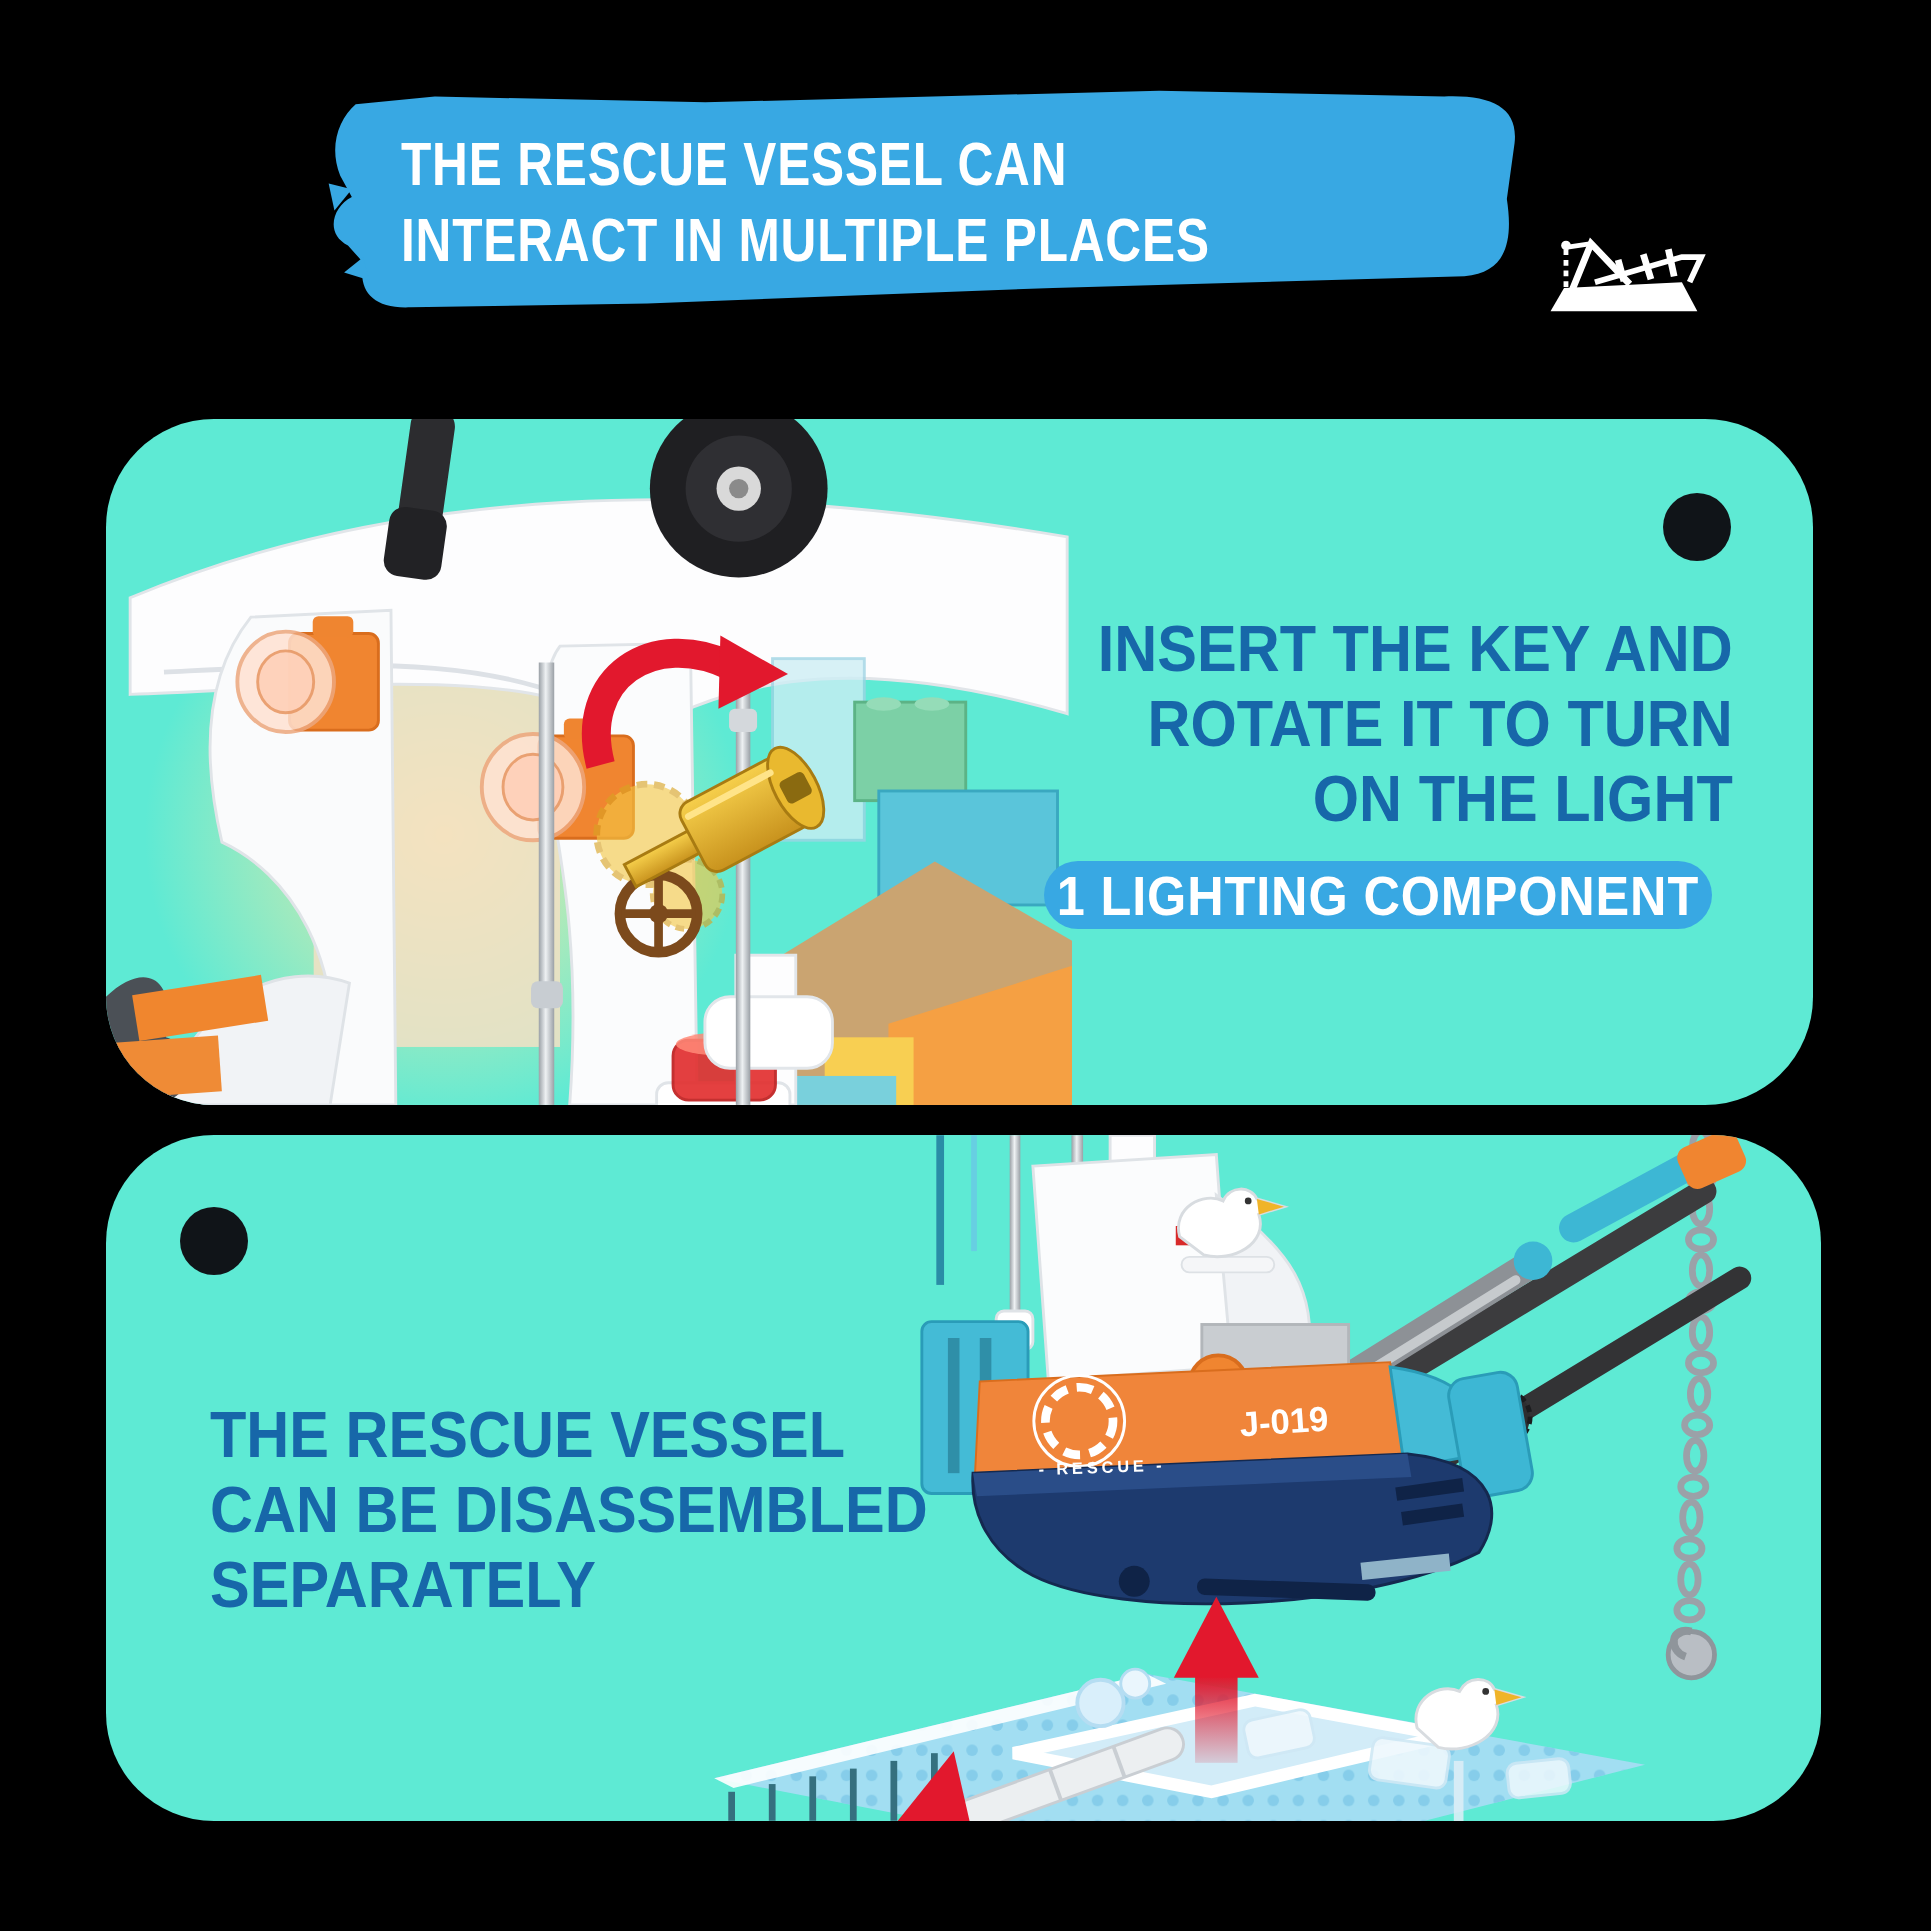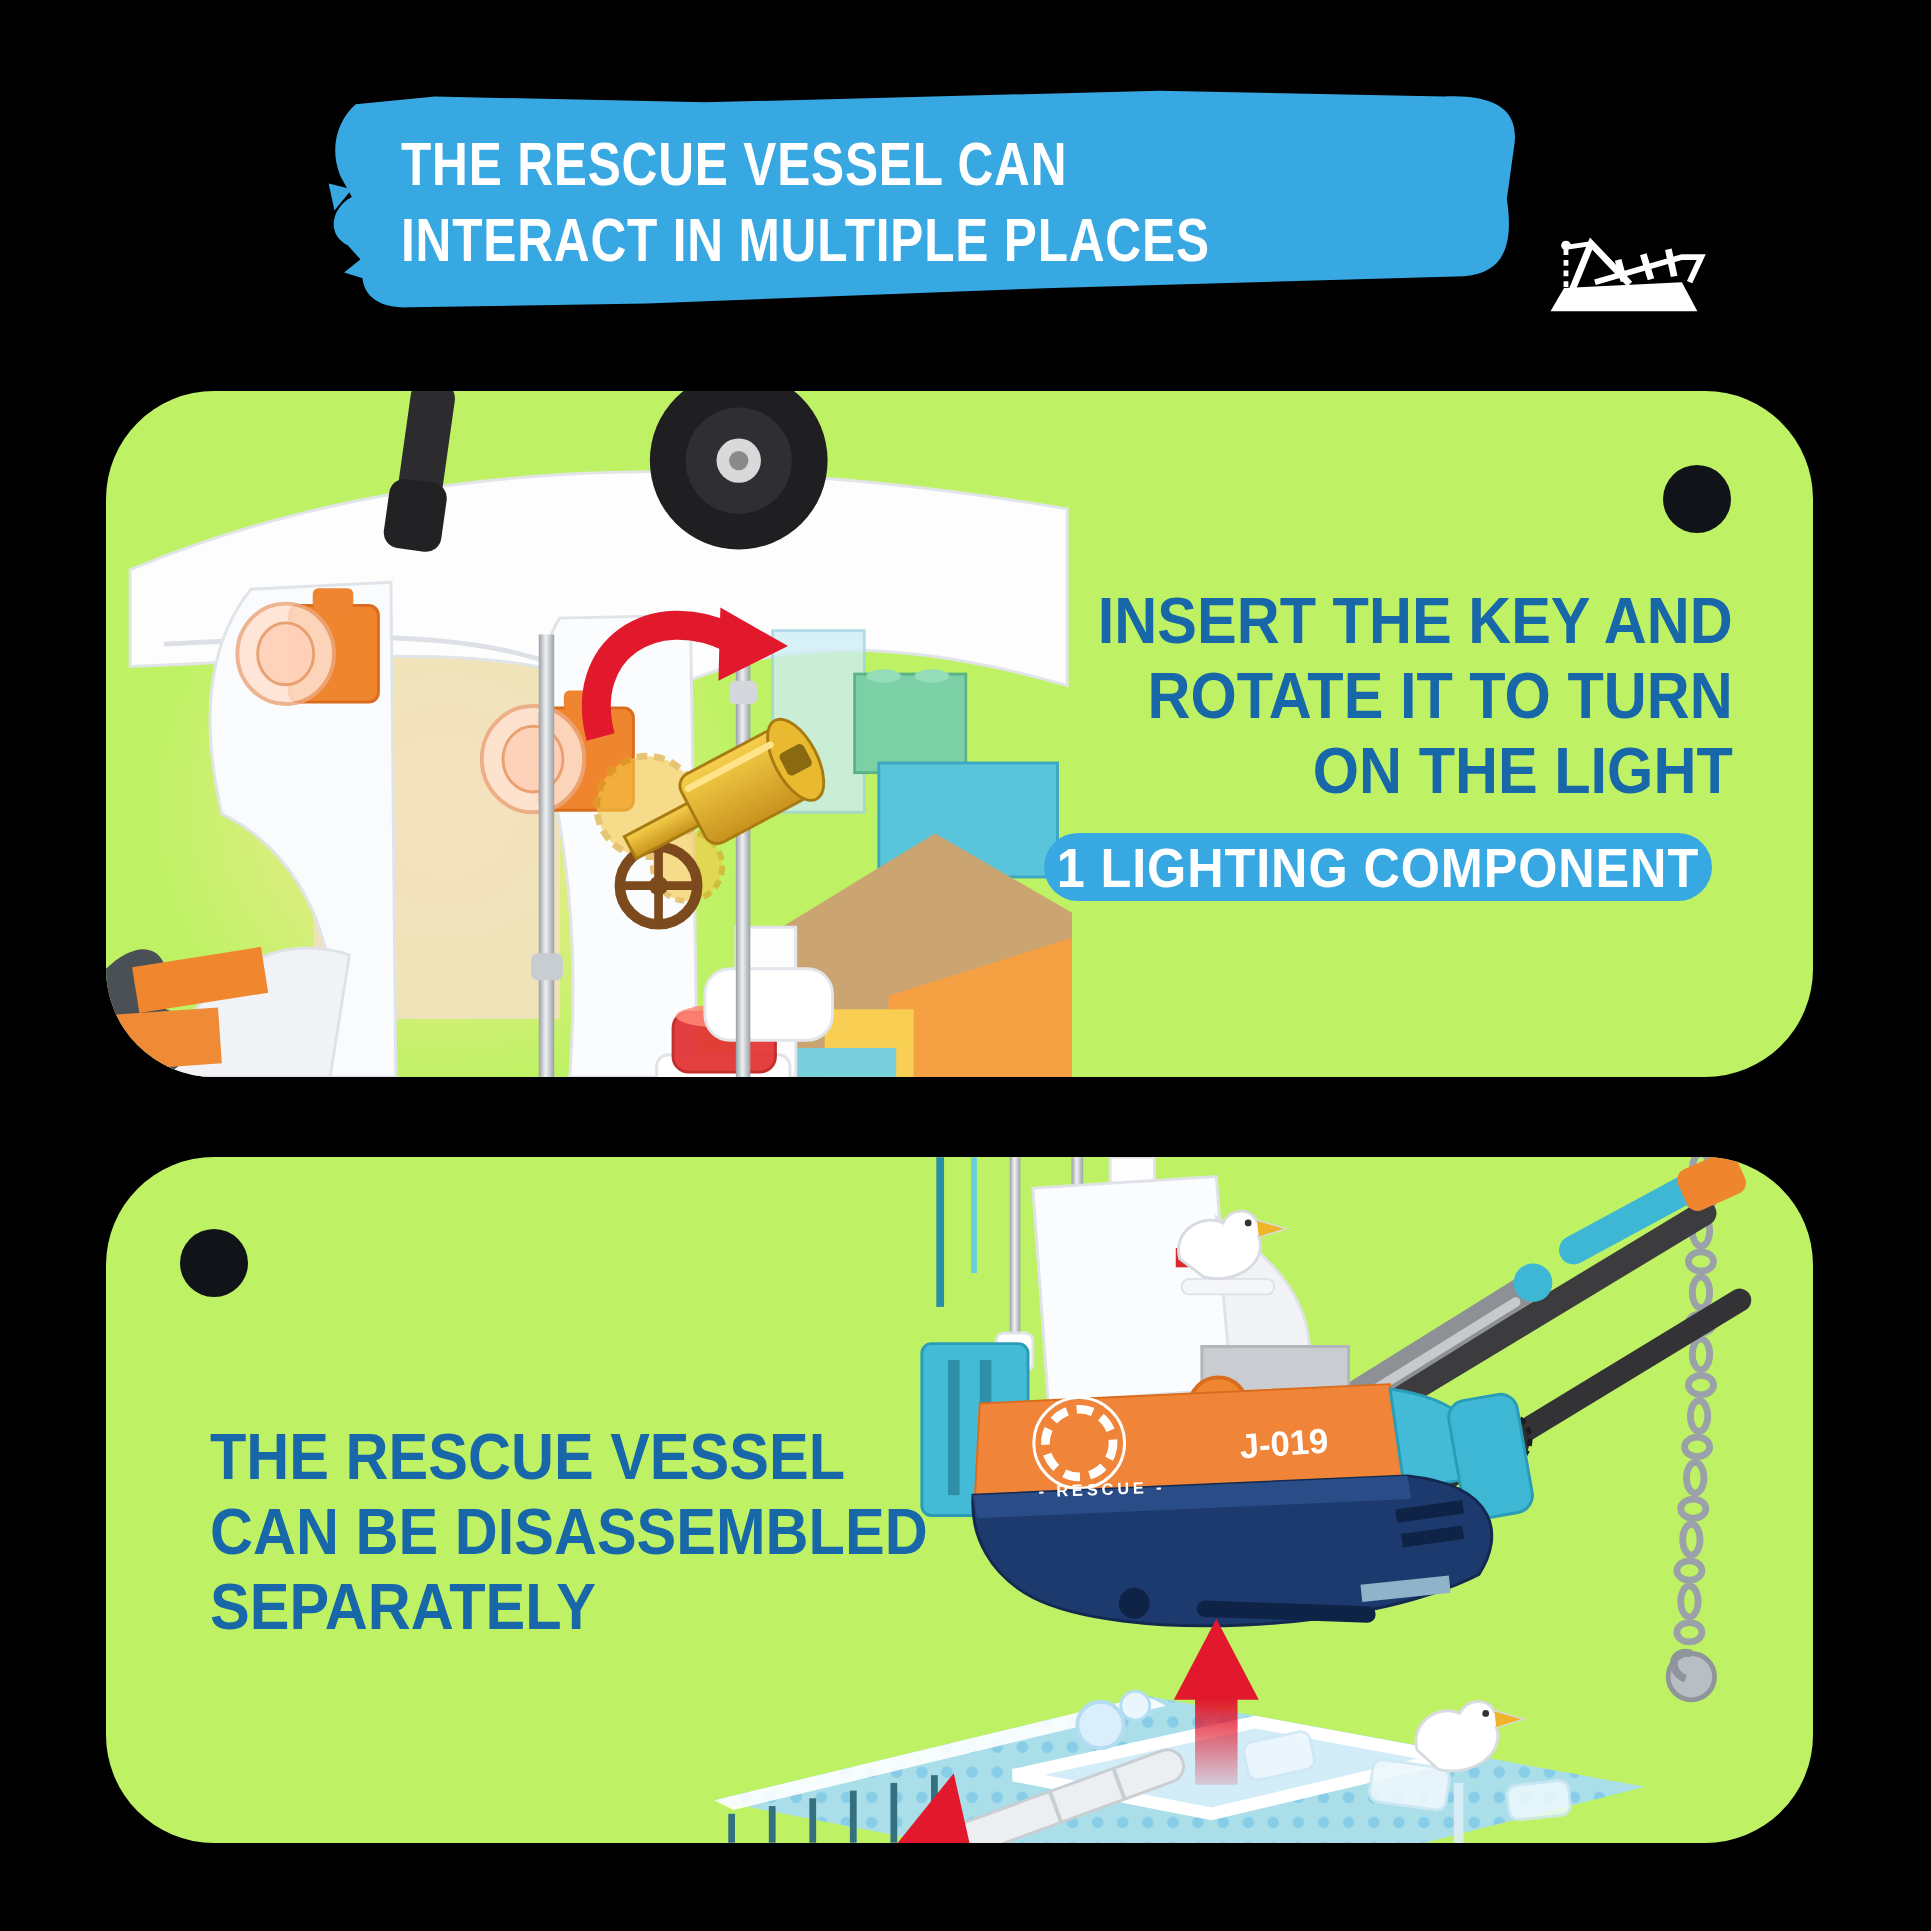--- a/index.html
+++ b/index.html
@@ -9,24 +9,24 @@
   
   .banner{position:absolute;left:0;top:0;width:1931px;height:386px;}
   .banner-shape{position:absolute;left:319px;top:83px;width:1212px;height:232px;}
   .banner-text{position:absolute;left:401px;top:126px;}
   .banner-line{font-size:62px;font-weight:bold;color:#ffffff;line-height:76px;
                white-space:nowrap;transform:scaleX(.80);transform-origin:left center;
                letter-spacing:1px;}
   .ship-icon{position:absolute;left:1537px;top:228px;width:170px;height:89px;}
 
   
-  .card{position:absolute;left:106px;width:1707px;height:686px;background:#bef264;
-        border-radius:108px;overflow:hidden;}
+  .card{position:absolute;left:106px;width:1707px;height:686px;background:#5eead4;
+        border-radius:108px;overflow:hidden;margin-top:28px;}
   .card1{top:391px;}
-  .card2{top:1157px;}
+  .card2{top:1107px;padding-left:8px;}
   .dot{position:absolute;width:68px;height:68px;border-radius:50%;background:#101418;}
   .dot-c1{left:1557px;top:74px;}
   .dot-c2{left:74px;top:72px;}
 
   .c1-text{position:absolute;right:80px;top:193px;text-align:right;}
   .c2-text{position:absolute;left:104px;top:263px;text-align:left;}
   .h-line{font-size:64px;font-weight:bold;color:#1767a9;line-height:75px;white-space:nowrap;}
   .c1-text .h-line{transform:scaleX(.93);transform-origin:right center;}
   .c2-text .h-line{transform:scaleX(.93);transform-origin:left center;}
 

